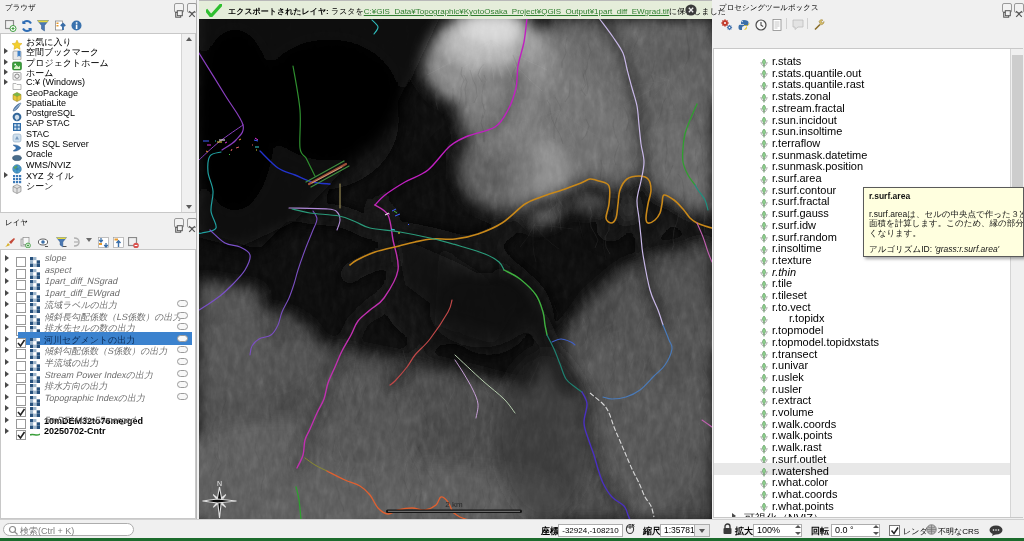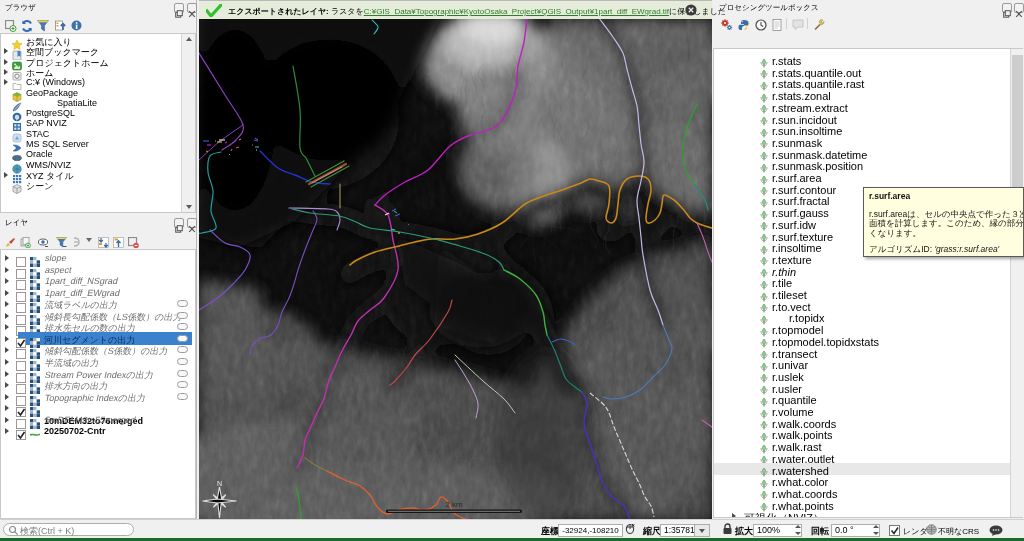--- a/index.html
+++ b/index.html
@@ -102,34 +102,34 @@
             <path d="M5 0.5l4 2v5l-4 2-4-2v-5z" fill="#e8c83c" stroke="#8a7a20" stroke-width=".5"></path>
             <path d="M1 2.5l4 2 4-2" fill="none" stroke="#8a7a20" stroke-width=".5"></path>
             <path d="M5 4.5v5" stroke="#8a7a20" stroke-width=".5"></path>
             <path d="M5 0.5l4 2-4 2-4-2z" fill="#7ab648"></path>
           </svg></div>
         <div class="trow" style="left:26px;top:54.5px;">GeoPackage</div>
         <div style="position:absolute;left:12px;top:64.8px;"><svg width="10" height="10" viewBox="0 0 10 10" style="">
             <path d="M1 9C2 5 5 2 9 1 7 5 5 8 2 9z" fill="#5b84b5" stroke="#39587e" stroke-width=".5"></path>
             <path d="M2 8.5L8.5 1.5" stroke="#dce8f4" stroke-width=".6"></path>
           </svg></div>
-        <div class="trow" style="left:26px;top:64.8px;margin-left:31px;">SpatiaLite</div>
+        <div class="trow" style="left:26px;top:64.8px;">SpatiaLite</div>
         <div style="position:absolute;left:12px;top:75.1px;"><svg width="10" height="10" viewBox="0 0 10 10" style="">
             <ellipse cx="5" cy="5" rx="4.4" ry="4.2" fill="#34679a"></ellipse>
             <path d="M3 4c.8-1.4 3-1.6 4 0 .8 1.4 0 3.4-1.6 3.6L5 9 4.2 7.4C2.8 7 2.4 5.2 3 4z" fill="#cfdeec"></path>
           </svg></div>
         <div class="trow" style="left:26px;top:75.1px;">PostgreSQL</div>
         <div style="position:absolute;left:12px;top:85.4px;"><svg width="10" height="10" viewBox="0 0 10 10" style="">
             <rect x="1" y="1" width="8" height="8" fill="#2f6ca8"></rect>
             <rect x="2.2" y="2.2" width="2.2" height="2.2" fill="#cfe2f2"></rect>
             <rect x="5.6" y="2.2" width="2.2" height="2.2" fill="#cfe2f2"></rect>
             <rect x="2.2" y="5.6" width="2.2" height="2.2" fill="#cfe2f2"></rect>
             <rect x="5.6" y="5.6" width="2.2" height="2.2" fill="#cfe2f2"></rect>
           </svg></div>
-        <div class="trow" style="left:26px;top:85.4px;">SAP NVIZ</div>
+        <div class="trow" style="left:26px;top:85.4px;">SAP STAC</div>
         <div style="position:absolute;left:12px;top:95.7px;"><svg width="10" height="10" viewBox="0 0 10 10" style="">
             <rect x="1" y="1" width="8" height="8" rx="2" fill="#cfe0ee" stroke="#8fa8c0" stroke-width=".6"></rect>
             <path d="M3 6.5L5 3l2 3.5z" fill="#7a9cc0"></path>
           </svg></div>
         <div class="trow" style="left:26px;top:95.7px;">STAC</div>
         <div style="position:absolute;left:12px;top:106.0px;"><svg width="10" height="10" viewBox="0 0 10 10" style="">
             <path d="M1 2c3-.5 6 .5 8 3-2 2.5-5 3.5-8 3 2-1.5 3-2 3-3S3 3.5 1 2z" fill="#3873b0" stroke="#26527e" stroke-width=".4"></path>
           </svg></div>
         <div class="trow" style="left:26px;top:106.0px;">MS SQL Server</div>
         <div style="position:absolute;left:12px;top:116.3px;"><svg width="10" height="10" viewBox="0 0 10 10" style="">
@@ -972,39 +972,39 @@
             <path d="M5 1C3 3 3 5 5 7c2-2 2-4 0-6z" fill="#8fcf8f" stroke="#4a8a4a" stroke-width=".6"></path>
             <path d="M2 4c0 2 1 3.5 3 4 2-.5 3-2 3-4" fill="none" stroke="#888" stroke-width=".8"></path>
             <path d="M5 7v2.5" stroke="#4a8a4a" stroke-width=".8"></path>
           </svg></div>
         <div class="algrow" style="left:58px;top:42.1px;">r.stats.zonal</div>
         <div style="position:absolute;left:45px;top:53.3px;"><svg width="10" height="11" viewBox="0 0 10 11" style="">
             <path d="M5 1C3 3 3 5 5 7c2-2 2-4 0-6z" fill="#8fcf8f" stroke="#4a8a4a" stroke-width=".6"></path>
             <path d="M2 4c0 2 1 3.5 3 4 2-.5 3-2 3-4" fill="none" stroke="#888" stroke-width=".8"></path>
             <path d="M5 7v2.5" stroke="#4a8a4a" stroke-width=".8"></path>
           </svg></div>
-        <div class="algrow" style="left:58px;top:53.8px;">r.stream.extract</div>
+        <div class="algrow" style="left:58px;top:53.8px;">r.stream.fractal</div>
         <div style="position:absolute;left:45px;top:65.0px;"><svg width="10" height="11" viewBox="0 0 10 11" style="">
             <path d="M5 1C3 3 3 5 5 7c2-2 2-4 0-6z" fill="#8fcf8f" stroke="#4a8a4a" stroke-width=".6"></path>
             <path d="M2 4c0 2 1 3.5 3 4 2-.5 3-2 3-4" fill="none" stroke="#888" stroke-width=".8"></path>
             <path d="M5 7v2.5" stroke="#4a8a4a" stroke-width=".8"></path>
           </svg></div>
         <div class="algrow" style="left:58px;top:65.5px;">r.sun.incidout</div>
         <div style="position:absolute;left:45px;top:76.7px;"><svg width="10" height="11" viewBox="0 0 10 11" style="">
             <path d="M5 1C3 3 3 5 5 7c2-2 2-4 0-6z" fill="#8fcf8f" stroke="#4a8a4a" stroke-width=".6"></path>
             <path d="M2 4c0 2 1 3.5 3 4 2-.5 3-2 3-4" fill="none" stroke="#888" stroke-width=".8"></path>
             <path d="M5 7v2.5" stroke="#4a8a4a" stroke-width=".8"></path>
           </svg></div>
         <div class="algrow" style="left:58px;top:77.2px;">r.sun.insoltime</div>
         <div style="position:absolute;left:45px;top:88.4px;"><svg width="10" height="11" viewBox="0 0 10 11" style="">
             <path d="M5 1C3 3 3 5 5 7c2-2 2-4 0-6z" fill="#8fcf8f" stroke="#4a8a4a" stroke-width=".6"></path>
             <path d="M2 4c0 2 1 3.5 3 4 2-.5 3-2 3-4" fill="none" stroke="#888" stroke-width=".8"></path>
             <path d="M5 7v2.5" stroke="#4a8a4a" stroke-width=".8"></path>
           </svg></div>
-        <div class="algrow" style="left:58px;top:88.9px;">r.sunmask</div>
+        <div class="algrow" style="left:58px;top:88.9px;">r.terraflow</div>
         <div style="position:absolute;left:45px;top:100.1px;"><svg width="10" height="11" viewBox="0 0 10 11" style="">
             <path d="M5 1C3 3 3 5 5 7c2-2 2-4 0-6z" fill="#8fcf8f" stroke="#4a8a4a" stroke-width=".6"></path>
             <path d="M2 4c0 2 1 3.5 3 4 2-.5 3-2 3-4" fill="none" stroke="#888" stroke-width=".8"></path>
             <path d="M5 7v2.5" stroke="#4a8a4a" stroke-width=".8"></path>
           </svg></div>
         <div class="algrow" style="left:58px;top:100.6px;">r.sunmask.datetime</div>
         <div style="position:absolute;left:45px;top:111.8px;"><svg width="10" height="11" viewBox="0 0 10 11" style="">
             <path d="M5 1C3 3 3 5 5 7c2-2 2-4 0-6z" fill="#8fcf8f" stroke="#4a8a4a" stroke-width=".6"></path>
             <path d="M2 4c0 2 1 3.5 3 4 2-.5 3-2 3-4" fill="none" stroke="#888" stroke-width=".8"></path>
             <path d="M5 7v2.5" stroke="#4a8a4a" stroke-width=".8"></path>
@@ -1038,21 +1038,21 @@
             <path d="M5 1C3 3 3 5 5 7c2-2 2-4 0-6z" fill="#8fcf8f" stroke="#4a8a4a" stroke-width=".6"></path>
             <path d="M2 4c0 2 1 3.5 3 4 2-.5 3-2 3-4" fill="none" stroke="#888" stroke-width=".8"></path>
             <path d="M5 7v2.5" stroke="#4a8a4a" stroke-width=".8"></path>
           </svg></div>
         <div class="algrow" style="left:58px;top:170.8px;">r.surf.idw</div>
         <div style="position:absolute;left:45px;top:182.0px;"><svg width="10" height="11" viewBox="0 0 10 11" style="">
             <path d="M5 1C3 3 3 5 5 7c2-2 2-4 0-6z" fill="#8fcf8f" stroke="#4a8a4a" stroke-width=".6"></path>
             <path d="M2 4c0 2 1 3.5 3 4 2-.5 3-2 3-4" fill="none" stroke="#888" stroke-width=".8"></path>
             <path d="M5 7v2.5" stroke="#4a8a4a" stroke-width=".8"></path>
           </svg></div>
-        <div class="algrow" style="left:58px;top:182.5px;">r.surf.texture</div>
+        <div class="algrow" style="left:58px;top:182.5px;">r.surf.random</div>
         <div style="position:absolute;left:45px;top:193.7px;"><svg width="10" height="11" viewBox="0 0 10 11" style="">
             <path d="M5 1C3 3 3 5 5 7c2-2 2-4 0-6z" fill="#8fcf8f" stroke="#4a8a4a" stroke-width=".6"></path>
             <path d="M2 4c0 2 1 3.5 3 4 2-.5 3-2 3-4" fill="none" stroke="#888" stroke-width=".8"></path>
             <path d="M5 7v2.5" stroke="#4a8a4a" stroke-width=".8"></path>
           </svg></div>
         <div class="algrow" style="left:58px;top:194.2px;">r.insoltime</div>
         <div style="position:absolute;left:45px;top:205.4px;"><svg width="10" height="11" viewBox="0 0 10 11" style="">
             <path d="M5 1C3 3 3 5 5 7c2-2 2-4 0-6z" fill="#8fcf8f" stroke="#4a8a4a" stroke-width=".6"></path>
             <path d="M2 4c0 2 1 3.5 3 4 2-.5 3-2 3-4" fill="none" stroke="#888" stroke-width=".8"></path>
             <path d="M5 7v2.5" stroke="#4a8a4a" stroke-width=".8"></path>
@@ -1122,21 +1122,21 @@
             <path d="M5 1C3 3 3 5 5 7c2-2 2-4 0-6z" fill="#8fcf8f" stroke="#4a8a4a" stroke-width=".6"></path>
             <path d="M2 4c0 2 1 3.5 3 4 2-.5 3-2 3-4" fill="none" stroke="#888" stroke-width=".8"></path>
             <path d="M5 7v2.5" stroke="#4a8a4a" stroke-width=".8"></path>
           </svg></div>
         <div class="algrow" style="left:58px;top:334.6px;">r.usler</div>
         <div style="position:absolute;left:45px;top:345.8px;"><svg width="10" height="11" viewBox="0 0 10 11" style="">
             <path d="M5 1C3 3 3 5 5 7c2-2 2-4 0-6z" fill="#8fcf8f" stroke="#4a8a4a" stroke-width=".6"></path>
             <path d="M2 4c0 2 1 3.5 3 4 2-.5 3-2 3-4" fill="none" stroke="#888" stroke-width=".8"></path>
             <path d="M5 7v2.5" stroke="#4a8a4a" stroke-width=".8"></path>
           </svg></div>
-        <div class="algrow" style="left:58px;top:346.3px;">r.quantile</div>
+        <div class="algrow" style="left:58px;top:346.3px;">r.extract</div>
         <div style="position:absolute;left:45px;top:357.5px;"><svg width="10" height="11" viewBox="0 0 10 11" style="">
             <path d="M5 1C3 3 3 5 5 7c2-2 2-4 0-6z" fill="#8fcf8f" stroke="#4a8a4a" stroke-width=".6"></path>
             <path d="M2 4c0 2 1 3.5 3 4 2-.5 3-2 3-4" fill="none" stroke="#888" stroke-width=".8"></path>
             <path d="M5 7v2.5" stroke="#4a8a4a" stroke-width=".8"></path>
           </svg></div>
         <div class="algrow" style="left:58px;top:358.0px;">r.volume</div>
         <div style="position:absolute;left:45px;top:369.2px;"><svg width="10" height="11" viewBox="0 0 10 11" style="">
             <path d="M5 1C3 3 3 5 5 7c2-2 2-4 0-6z" fill="#8fcf8f" stroke="#4a8a4a" stroke-width=".6"></path>
             <path d="M2 4c0 2 1 3.5 3 4 2-.5 3-2 3-4" fill="none" stroke="#888" stroke-width=".8"></path>
             <path d="M5 7v2.5" stroke="#4a8a4a" stroke-width=".8"></path>
@@ -1152,21 +1152,21 @@
             <path d="M5 1C3 3 3 5 5 7c2-2 2-4 0-6z" fill="#8fcf8f" stroke="#4a8a4a" stroke-width=".6"></path>
             <path d="M2 4c0 2 1 3.5 3 4 2-.5 3-2 3-4" fill="none" stroke="#888" stroke-width=".8"></path>
             <path d="M5 7v2.5" stroke="#4a8a4a" stroke-width=".8"></path>
           </svg></div>
         <div class="algrow" style="left:58px;top:393.1px;">r.walk.rast</div>
         <div style="position:absolute;left:45px;top:404.3px;"><svg width="10" height="11" viewBox="0 0 10 11" style="">
             <path d="M5 1C3 3 3 5 5 7c2-2 2-4 0-6z" fill="#8fcf8f" stroke="#4a8a4a" stroke-width=".6"></path>
             <path d="M2 4c0 2 1 3.5 3 4 2-.5 3-2 3-4" fill="none" stroke="#888" stroke-width=".8"></path>
             <path d="M5 7v2.5" stroke="#4a8a4a" stroke-width=".8"></path>
           </svg></div>
-        <div class="algrow" style="left:58px;top:404.8px;">r.water.outlet</div>
+        <div class="algrow" style="left:58px;top:404.8px;">r.surf.outlet</div>
         <div style="position:absolute;left:0px;top:415.0px;width:296px;height:12px;background:#e8e8e8;"></div>
         <div style="position:absolute;left:45px;top:416.0px;"><svg width="10" height="11" viewBox="0 0 10 11" style="">
             <path d="M5 1C3 3 3 5 5 7c2-2 2-4 0-6z" fill="#8fcf8f" stroke="#4a8a4a" stroke-width=".6"></path>
             <path d="M2 4c0 2 1 3.5 3 4 2-.5 3-2 3-4" fill="none" stroke="#888" stroke-width=".8"></path>
             <path d="M5 7v2.5" stroke="#4a8a4a" stroke-width=".8"></path>
           </svg></div>
         <div class="algrow" style="left:58px;top:416.5px;">r.watershed</div>
         <div style="position:absolute;left:45px;top:427.7px;"><svg width="10" height="11" viewBox="0 0 10 11" style="">
             <path d="M5 1C3 3 3 5 5 7c2-2 2-4 0-6z" fill="#8fcf8f" stroke="#4a8a4a" stroke-width=".6"></path>
             <path d="M2 4c0 2 1 3.5 3 4 2-.5 3-2 3-4" fill="none" stroke="#888" stroke-width=".8"></path>

